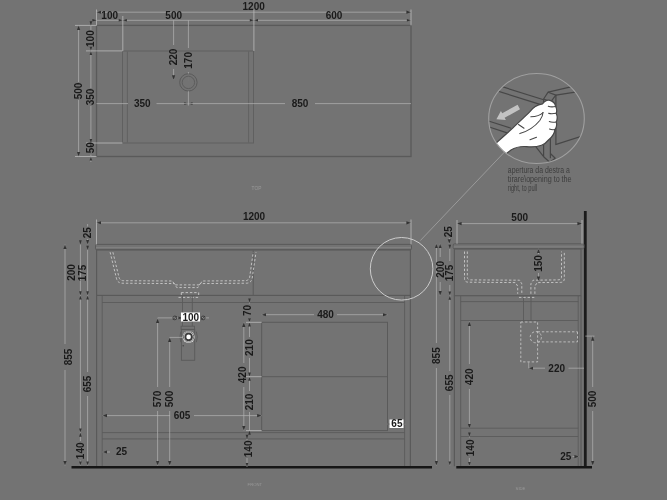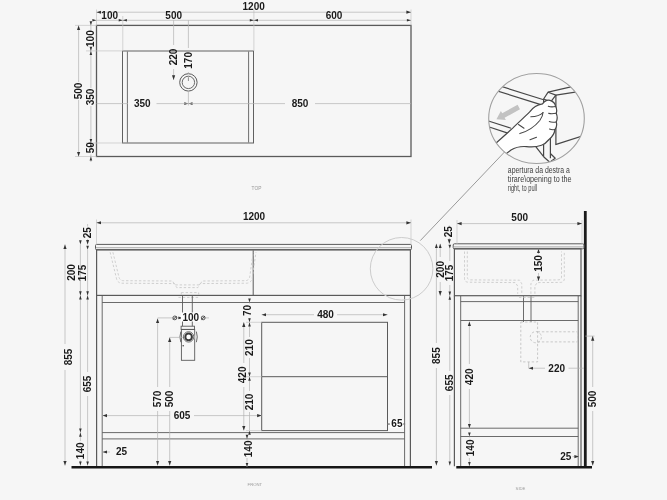--- a/index.html
+++ b/index.html
@@ -1,16 +1,16 @@
 <!DOCTYPE html>
 <html><head>
 <meta charset="utf-8">
 <style>
   html,body{margin:0;padding:0;background:#fff;}
-  #page{width:667px;height:500px;position:relative;overflow:hidden;background:#fef9c3;filter:grayscale(1);}
+  #page{width:667px;height:500px;position:relative;overflow:hidden;background:#737373;filter:grayscale(1);}
   svg{position:absolute;left:0;top:0;}
   text{font-family:"Liberation Sans", sans-serif;}
   .d{fill:#1a1a1a;font-weight:bold;font-size:10px;}
   .s{fill:#999;font-size:4.8px;}
   .cap{fill:#3d3d3d;font-size:9px;}
 </style>
 </head>
 <body>
 <div id="page">
 <svg width="667" height="500" viewBox="0 0 667 500">

